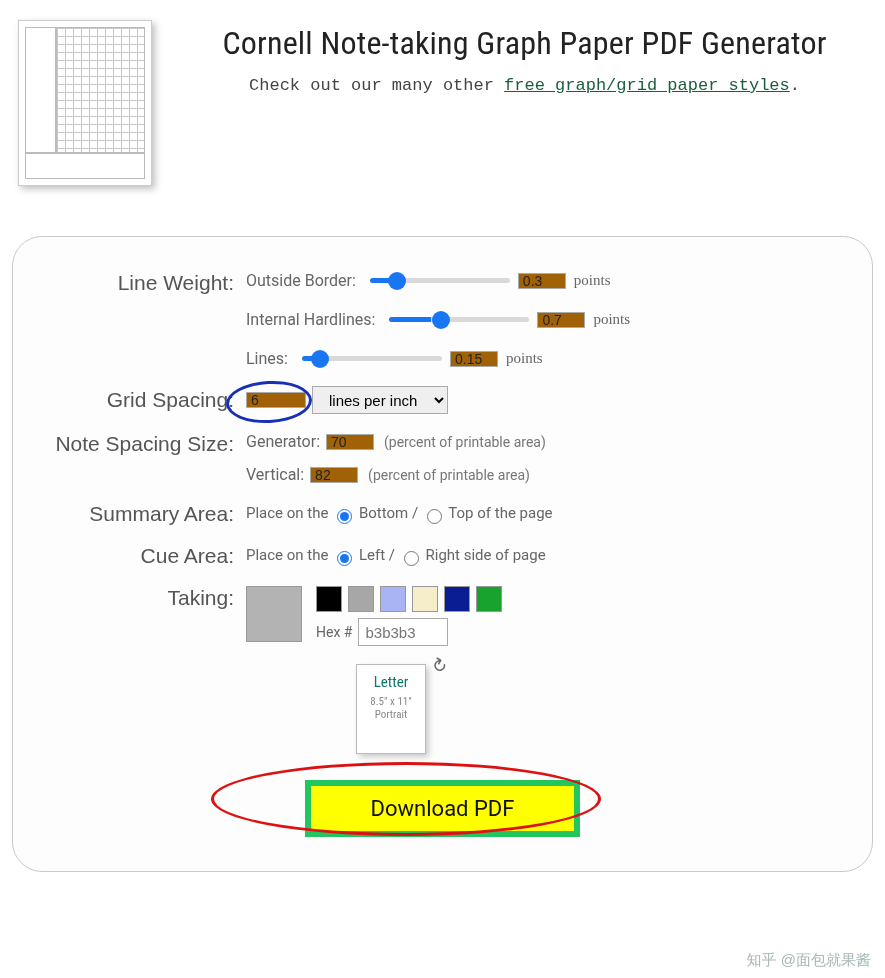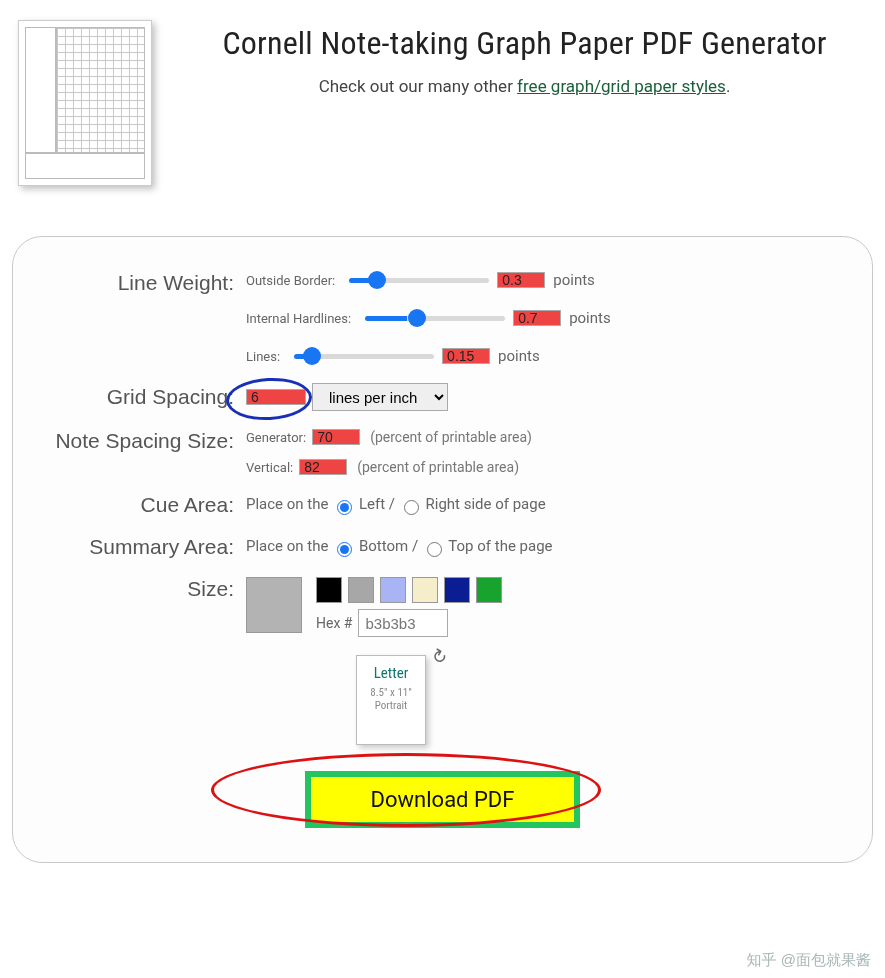--- a/index.html
+++ b/index.html
@@ -28,61 +28,61 @@
   .thumb-inner { position: absolute; inset: 6px; }
   .thumb-cue { position:absolute; left:0; top:0; width:26%; bottom:26px; background:#fff; border:1px solid #bbb; }
   .thumb-grid { position:absolute; left:26%; top:0; right:0; bottom:26px; border:1px solid #bbb;
     background-image:
       repeating-linear-gradient(to right, #c8c8c8 0 1px, transparent 1px 8px),
       repeating-linear-gradient(to bottom, #c8c8c8 0 1px, transparent 1px 8px);
   }
   .thumb-summary { position:absolute; left:0; right:0; bottom:0; height:26px; border:1px solid #bbb; background:#fff;}
   .title-block { flex:1; text-align:center; padding-top:4px; }
   h1 { font-family: "Roboto Condensed","Segoe UI",Arial,sans-serif; font-weight:400; font-size:32px; color:#222; margin:0 0 14px 0; letter-spacing:.2px;}
-  .subtitle { font-size:17px; color:#444; }
+  .subtitle { font-size:17px; color:#444;font-family:Liberation Mono, monospace; }
   .subtitle a { color:#1a5f3a; text-decoration:underline; }
 
   .panel {
     margin: 40px 12px 12px 12px;
     border: 1px solid #c9c9c9;
     border-radius: 30px;
     padding: 34px 28px 34px 28px;
     background: #fdfdfd;
     position: relative;
   }
   .row { display:flex; align-items:center; margin-bottom:18px; font-size:15px; color:#666; }
   .lbl {
     width: 205px; min-width:205px;
     text-align: right;
     padding-right: 12px;
     font-size: 21px; color:#555;
     font-family: "Segoe UI", Arial, sans-serif;
   }
-  .sublbl { color:#666; font-size:13px; margin-right:6px; }
+  .sublbl { color:#666; font-size:16px; margin-right:6px; }
   .slider {
     -webkit-appearance: none; appearance: none;
     height: 5px; background:#d9d9d9; border-radius:3px;
     width: 140px; margin: 0 8px; vertical-align: middle;
     outline:none;
   }
   .slider::-webkit-slider-thumb {
     -webkit-appearance:none; width:18px;height:18px;border-radius:50%;
     background:#1976f2; cursor:pointer; border:none;
   }
   .slider::-moz-range-thumb {
     width:18px;height:18px;border-radius:50%;background:#1976f2;border:none;
   }
   .slider.filled-20 { background: linear-gradient(to right,#1976f2 0 20%, #d9d9d9 20% 100%); }
   .slider.filled-30 { background: linear-gradient(to right,#1976f2 0 30%, #d9d9d9 30% 100%); }
   .slider.filled-10 { background: linear-gradient(to right,#1976f2 0 10%, #d9d9d9 10% 100%); }
   input.small {
     width: 48px; height:16px; padding:2px 4px; font-size:14px;
-    border:1px solid #aaa; text-align:left; background:#ef4444; color:#222;
-  }
-  .unit { margin-left:8px; color:#666; font-size:15px; }
+    border:1px solid #aaa; text-align:left; background:#a16207; color:#222;
+  }
+  .unit { margin-left:8px; color:#666; font-size:15px;font-family:Liberation Serif, serif; }
   .sub-col { display:flex; flex-direction:column; gap:20px; }
   .sub-line { display:flex; align-items:center; }
   select {
     height:28px; font-size:15px; border:1px solid #aaa; background:#efefef;
     padding:0 12px; width:136px;
   }
   .hint { color:#777; font-size:14px; margin-left:10px; }
   input[type=radio]{ accent-color:#1976f2; width:15px;height:15px; vertical-align:middle;}
   .circle-mark {
     position:absolute; border:3px solid #1730b5; border-radius:50%;
@@ -186,45 +186,45 @@
       </div>
       <div class="sub-line">
         <span class="sublbl">Vertical:</span>
         <input class="small" value="82" style="">
         <span class="hint">(percent of printable area)</span>
       </div>
     </div>
   </div>
 
   <div class="row">
+    <div class="lbl">Summary Area:</div>
+    <div>
+      <span>Place on the </span>
+      <input type="radio" name="summary" checked="" style="">
+      <span>Bottom</span>
+      <span> / </span>
+      <input type="radio" name="summary" style="">
+      <span>Top of the page</span>
+    </div>
+  </div>
+
+  <div class="row">
     <div class="lbl">Cue Area:</div>
     <div>
       <span>Place on the </span>
       <input type="radio" name="cue" checked="" style="">
       <span>Left</span>
       <span> / </span>
       <input type="radio" name="cue" style="">
       <span>Right side of page</span>
     </div>
   </div>
 
-  <div class="row">
-    <div class="lbl">Summary Area:</div>
-    <div>
-      <span>Place on the </span>
-      <input type="radio" name="summary" checked="" style="">
-      <span>Bottom</span>
-      <span> / </span>
-      <input type="radio" name="summary" style="">
-      <span>Top of the page</span>
-    </div>
-  </div>
-
   <div class="row" style="align-items:flex-start;">
-    <div class="lbl">Size:</div>
+    <div class="lbl">Taking:</div>
     <div>
       <div class="swatch-row">
         <div class="bigswatch"></div>
         <div>
           <div style="display:flex;gap:6px;">
             <div class="sw" style="background:#000"></div>
             <div class="sw" style="background:#a7a7a7"></div>
             <div class="sw" style="background:#a9b4f4"></div>
             <div class="sw" style="background:#f6eecb"></div>
             <div class="sw" style="background:#0b1d92"></div>

